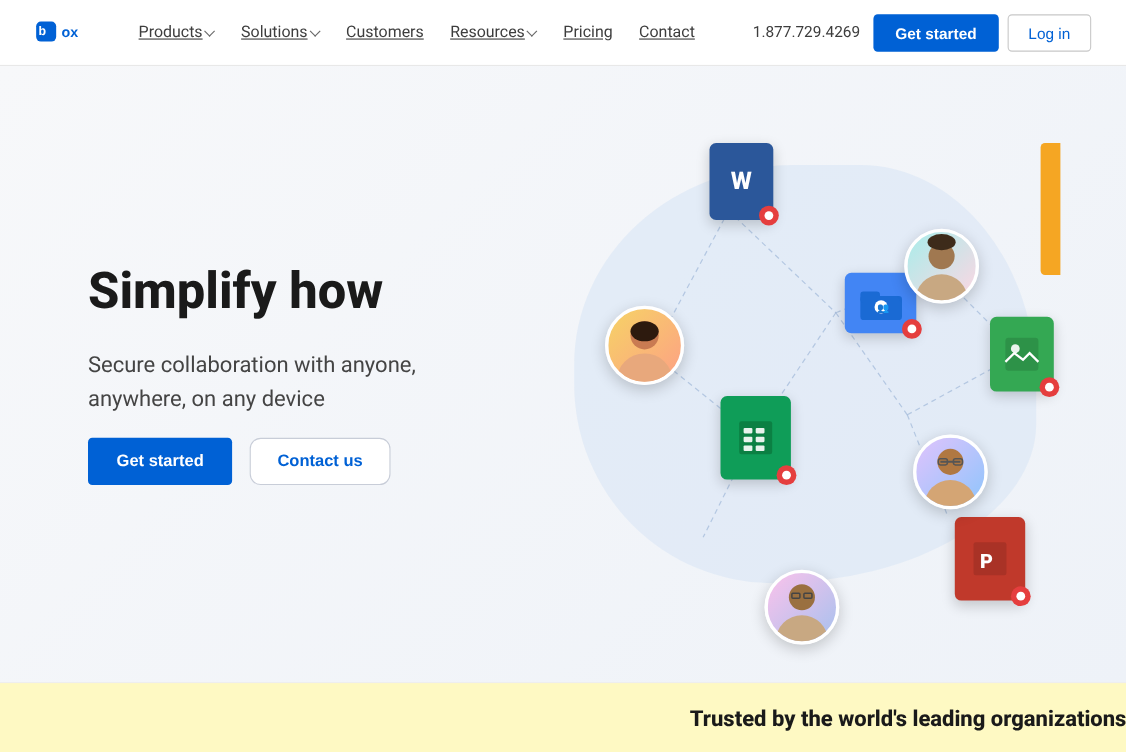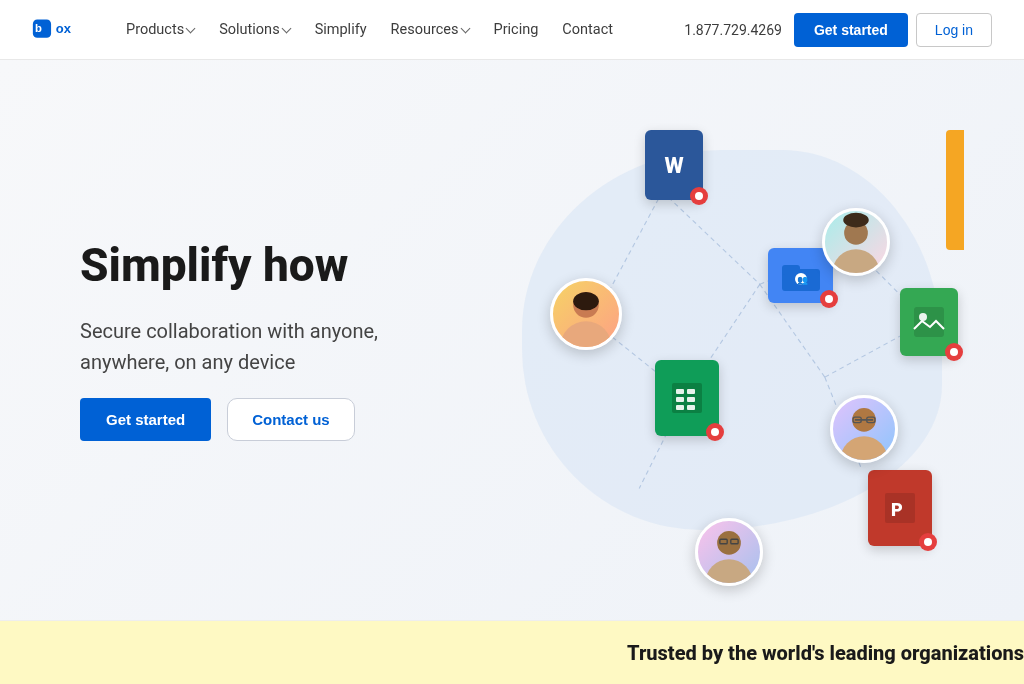--- a/index.html
+++ b/index.html
@@ -30,20 +30,21 @@
     }
     .nav-item {
       display: flex;
       align-items: center;
       gap: 3px;
       padding: 8px 10px;
       color: #3d3d3d;
       font-size: 14.5px;
       cursor: pointer;
       white-space: nowrap;
+      text-decoration: underline;
     }
     .nav-chevron {
       width: 8px;
       height: 5px;
       display: inline-block;
       position: relative;
       top: 1px;
     }
     .nav-chevron::after {
       content: '';
@@ -256,21 +257,21 @@
   <div class="nav-links">
     <div class="nav-item">
       <span>Products</span>
       <span class="nav-chevron"></span>
     </div>
     <div class="nav-item">
       <span>Solutions</span>
       <span class="nav-chevron"></span>
     </div>
     <div class="nav-item">
-      <span>Simplify</span>
+      <span>Customers</span>
     </div>
     <div class="nav-item">
       <span>Resources</span>
       <span class="nav-chevron"></span>
     </div>
     <div class="nav-item">
       <span>Pricing</span>
     </div>
     <div class="nav-item">
       <span>Contact</span>

